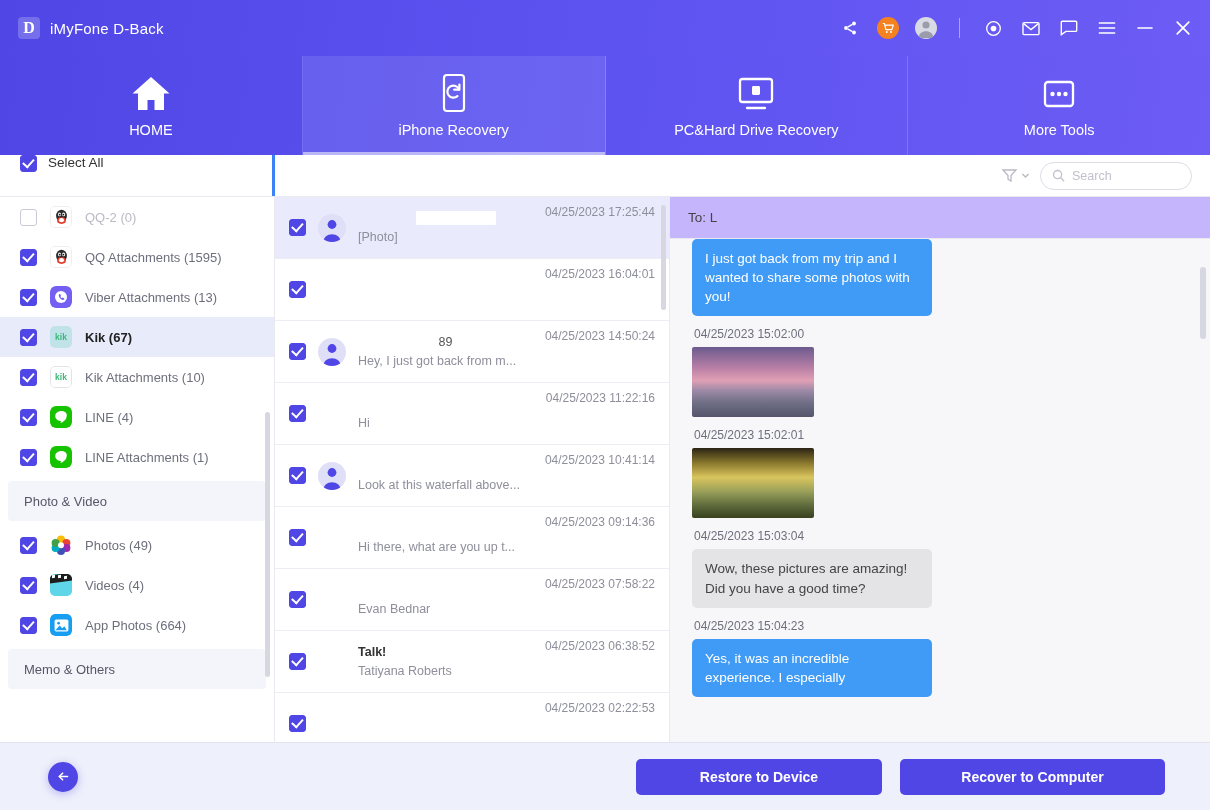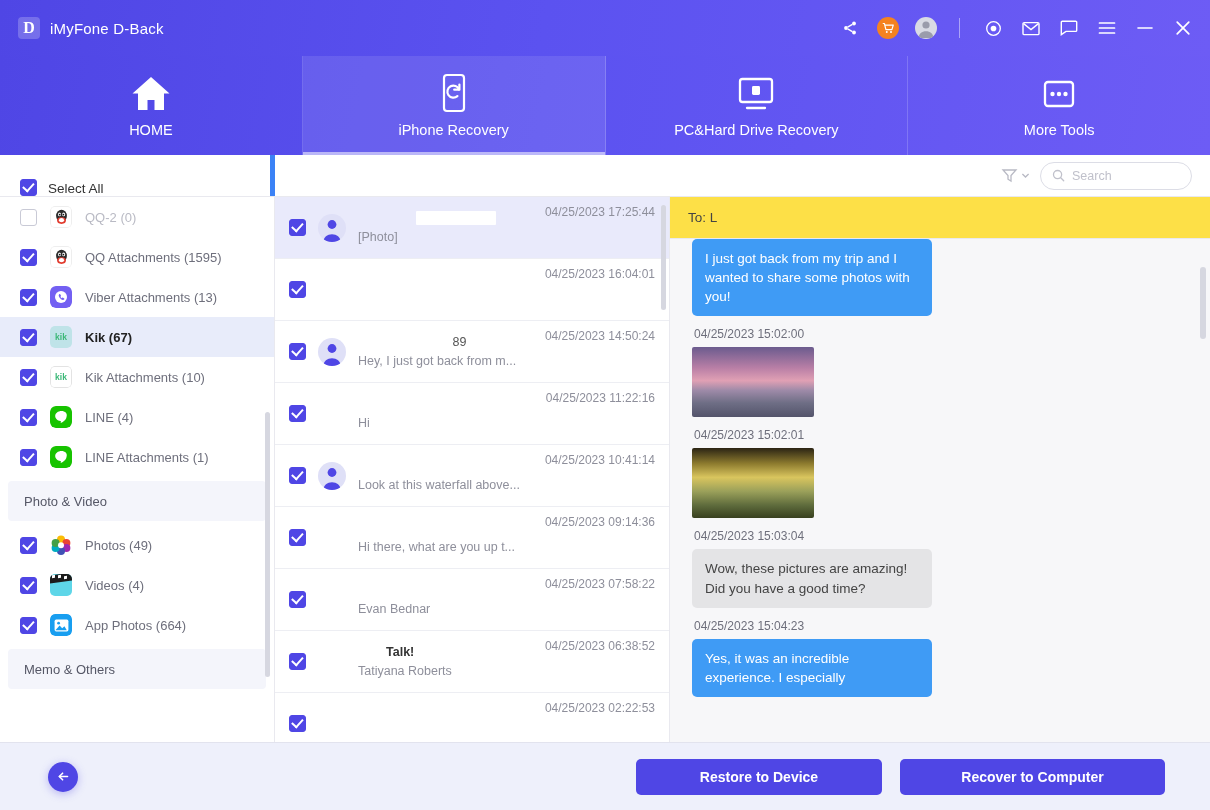--- a/index.html
+++ b/index.html
@@ -87,23 +87,23 @@
 
   
   .toolrow {
     height: 42px; flex: 0 0 42px;
     display: flex; align-items: center;
     background: #fff;
     border-bottom: 1px solid #e9e9ef;
   }
   .toolrow-left {
     width: 275px; flex: 0 0 275px; height: 100%;
-    display: flex; align-items: flex-end; gap: 11px;
+    display: flex; align-items: flex-start; gap: 11px;
     padding-left: 20px;
-    border-right: 5px solid #3b82f6;
+    border-right: 3px solid #3b82f6;
   }
   .toolrow-right {
     flex: 1; height: 100%;
     display: flex; align-items: center; justify-content: flex-end;
     gap: 10px; padding-right: 18px;
   }
   .chk {
     width: 17px; height: 17px; border-radius: 3px;
     border: 1px solid #c9cad6; background: #fff;
     display: flex; align-items: center; justify-content: center;
@@ -181,21 +181,20 @@
     flex: 0 0 28px; background: #dfe0f7;
     display: flex; align-items: flex-end; justify-content: center;
     overflow: hidden;
   }
   .msg-av.hidden { visibility: hidden; }
   .msg-mid { flex: 1; min-width: 0; display: flex; flex-direction: column; gap: 5px; }
   .msg-title {
     font-size: 12.5px; color: #333; font-weight: bold;
     white-space: nowrap; overflow: hidden; text-overflow: ellipsis;
     min-height: 14px;
-    margin-left: 28px;
   }
   .msg-title.redact {
     background: #fff; color: transparent;
     width: 80px; height: 13px; border-radius: 1px;
   }
   .msg-title.blur { color: transparent; }
   .msg-title.ctr { text-align: center; font-weight: normal; color: #555; }
   .msg-sub {
     font-size: 12.5px; color: #8e8f9b;
     white-space: nowrap; overflow: hidden; text-overflow: ellipsis;
@@ -207,21 +206,21 @@
   }
   .msg-scroll {
     position: absolute; right: 3px; top: 8px;
     width: 5px; height: 105px; border-radius: 3px;
     background: #d6d7e0; cursor: pointer;
   }
 
   
   .chat { flex: 1; display: flex; flex-direction: column; min-width: 0; background: #f7f7f9; position: relative; }
   .chat-head {
-    height: 42px; flex: 0 0 42px; background: #fde047;
+    height: 42px; flex: 0 0 42px; background: #c4b5fd;
     border-bottom: 1px solid #e9e9ef;
     display: flex; align-items: center; padding-left: 18px;
   }
   .chat-head-to { font-size: 13.5px; color: #444; }
   .chat-body {
     flex: 1; overflow: hidden; position: relative;
     padding: 12px 30px 0 22px;
     display: flex; flex-direction: column;
   }
   .bubble-row { display: flex; flex-direction: column; margin-bottom: 2px; }

